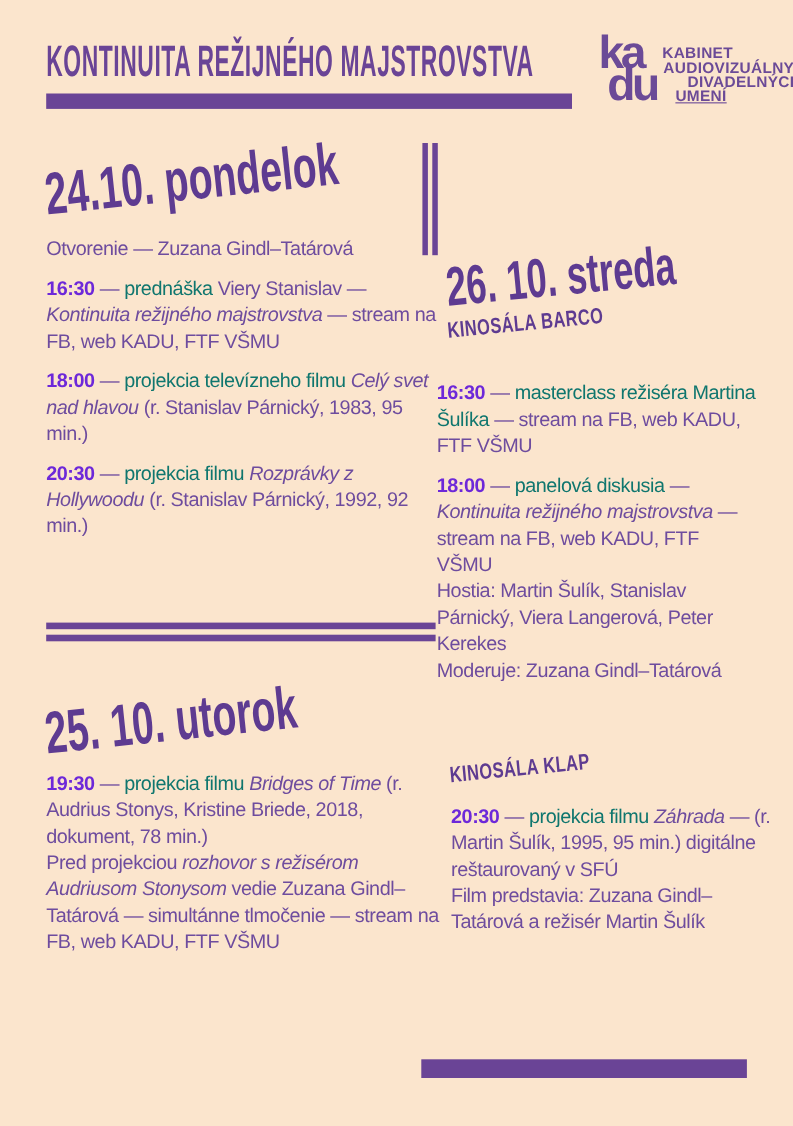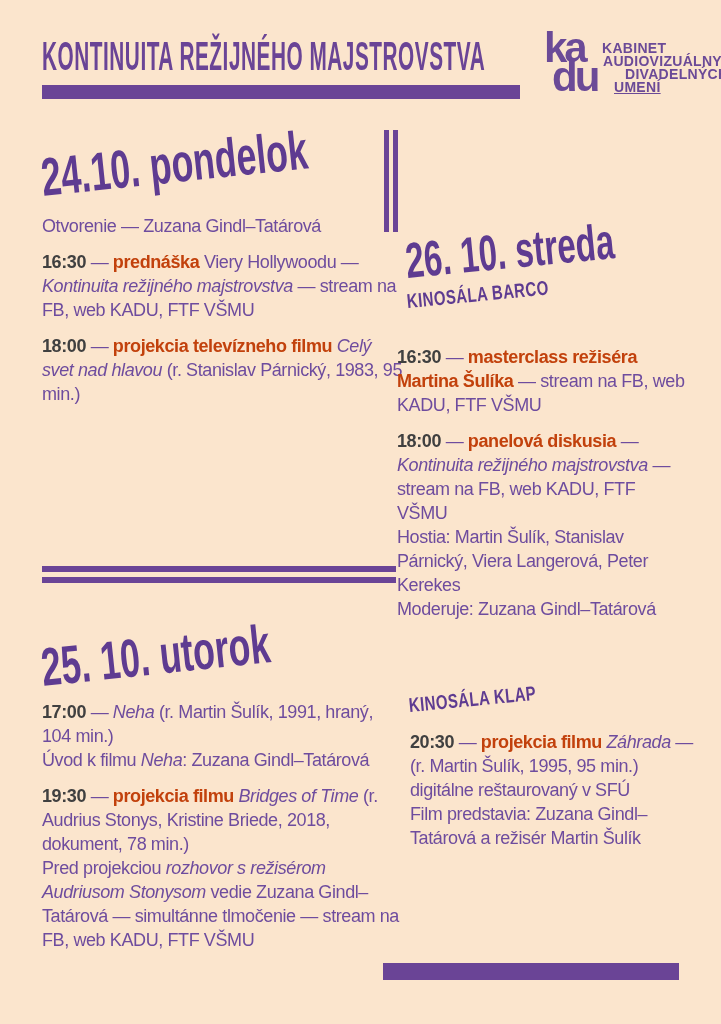--- a/index.html
+++ b/index.html
@@ -41,22 +41,22 @@
     margin:4px 0 0 0;color:#5E3B91;font-weight:700;white-space:nowrap;
     font-size:20px;line-height:22px;letter-spacing:0.5px;
     transform:rotate(-5.5deg) scaleX(0.75);transform-origin:0 100%;
   }
 
   
   .entries{position:absolute;}
   .entry{margin:0 0 12px 0;font-size:18px;line-height:24px;letter-spacing:-0.4px;color:#6E4C9E;}
   .seg-normal{color:#6E4C9E;}
   .seg-italic{color:#6E4C9E;font-style:italic;}
-  .seg-red{color:#c2410c;font-weight:700;}
-  .seg-time{color:#404040;font-weight:700;}
+  .seg-red{color:#0f766e;font-weight:400;}
+  .seg-time{color:#6d28d9;font-weight:700;}
 
   
   .hdivider{position:absolute;left:42px;top:566px;width:354px;}
   .hdivider .bar{height:6px;background:#6A4496;margin-bottom:5px;}
   .vdivider{position:absolute;left:384px;top:130px;display:flex;}
   .vdivider .bar{width:5px;height:102px;background:#6A4496;margin-right:4px;}
   .bottom-bar{position:absolute;left:383px;top:963px;width:296px;height:17px;background:#6A4496;}
 
   
   .h-mon{position:absolute;left:44px;top:150px;}
@@ -85,32 +85,32 @@
       <span class="logo-line">KABINET</span>
       <span class="logo-line">AUDIOVIZUÁLNYCH</span>
       <span class="logo-line">DIVADELNÝCH</span>
       <span class="logo-line">UMENÍ</span>
     </div>
   </div>
 
   <h2 class="day h-mon"><span>24.10.</span>&nbsp;<span>pondelok</span></h2>
   <div class="entries e-mon">
       <p class="entry"><span class="seg-normal">Otvorenie — Zuzana Gindl–Tatárová</span></p>
-      <p class="entry"><span class="seg-time">16:30</span><span class="seg-normal"> — </span><span class="seg-red">prednáška</span><span class="seg-normal"> Viery Hollywoodu — </span><span class="seg-italic">Kontinuita režijného majstrovstva</span><span class="seg-normal"> — stream na FB, web KADU, FTF VŠMU</span></p>
+      <p class="entry"><span class="seg-time">16:30</span><span class="seg-normal"> — </span><span class="seg-red">prednáška</span><span class="seg-normal"> Viery Stanislav — </span><span class="seg-italic">Kontinuita režijného majstrovstva</span><span class="seg-normal"> — stream na FB, web KADU, FTF VŠMU</span></p>
       <p class="entry"><span class="seg-time">18:00</span><span class="seg-normal"> — </span><span class="seg-red">projekcia televízneho filmu</span><span class="seg-normal"> </span><span class="seg-italic">Celý svet nad hlavou</span><span class="seg-normal"> (r. Stanislav Párnický, 1983, 95 min.)</span><br></p>
+      <p class="entry"><span class="seg-time">20:30</span><span class="seg-normal"> — </span><span class="seg-red">projekcia filmu</span><span class="seg-normal"> </span><span class="seg-italic">Rozprávky z Hollywoodu</span><span class="seg-normal"> (r. Stanislav Párnický, 1992, 92 min.)</span></p>
     </div>
 
   <div class="hdivider">
     <div class="bar"></div>
     <div class="bar"></div>
   </div>
 
   <h2 class="day h-tue"><span>25. 10.</span>&nbsp;<span>utorok</span></h2>
   <div class="entries e-tue">
-      <p class="entry"><span class="seg-time">17:00</span><span class="seg-normal"> — </span><span class="seg-italic">Neha</span><span class="seg-normal"> (r. Martin Šulík, 1991, hraný, 104 min.)</span><br><span class="seg-normal">Úvod k filmu </span><span class="seg-italic">Neha</span><span class="seg-normal">: Zuzana Gindl–Tatárová</span></p>
       <p class="entry"><span class="seg-time">19:30</span><span class="seg-normal"> — </span><span class="seg-red">projekcia filmu</span><span class="seg-normal"> </span><span class="seg-italic">Bridges of Time</span><span class="seg-normal"> (r. Audrius Stonys, Kristine Briede, 2018, dokument, 78 min.)</span><br><span class="seg-normal">Pred projekciou </span><span class="seg-italic">rozhovor s režisérom Audriusom Stonysom</span><span class="seg-normal"> vedie Zuzana Gindl–Tatárová — simultánne tlmočenie — stream na FB, web KADU, FTF VŠMU</span></p>
     </div>
 
   <div class="vdivider">
     <div class="bar"></div>
     <div class="bar"></div>
   </div>
 
   <div class="h-wed">
     <h2 class="day small"><span>26. 10.</span>&nbsp;<span>streda</span></h2>

